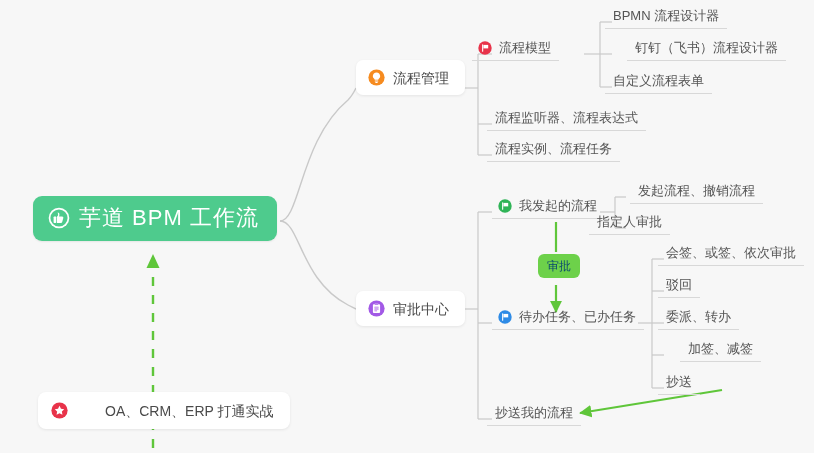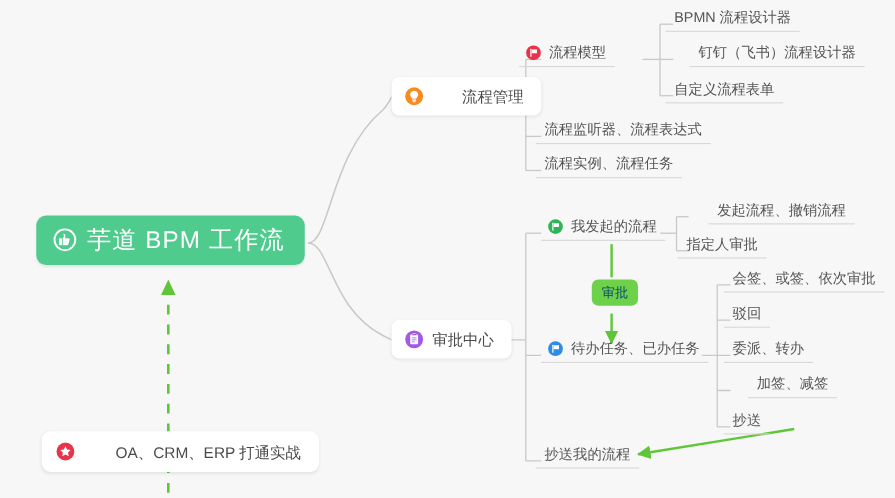--- a/index.html
+++ b/index.html
@@ -153,21 +153,21 @@
         <circle cx="11" cy="11" r="8.6" fill="#4ECB8D"></circle>
         <path d="M9.6 5.6 c1.5 0 2 1.3 1.8 2.4 l-0.3 1.5 h3.1 c0.85 0 1.3 0.75 1.1 1.5
                  l-1.1 4.1 c-0.16 0.6 -0.62 0.95 -1.25 0.95 H9.0 V9.6
                  c0.75 -0.5 1.05 -1.25 1.05 -2.2 c0 -0.5 -0.2 -0.85 -0.45 -1.8 z" fill="#ffffff"></path>
         <rect x="5.6" y="9.6" width="2.7" height="6.4" rx="0.7" fill="#ffffff"></rect>
       </svg>
     </span>
     <span class="root-label">芋道 BPM 工作流</span>
   </div>
 
-  <div class="branch-node" style="left:356px;top:70px;gap:27px;">
+  <div class="branch-node" style="left:356px;top:60px;">
     <span class="icon ic-branch">
       <svg viewBox="0 0 18 18">
         <circle cx="9" cy="9" r="8.6" fill="#F68B1F"></circle>
         <path d="M9 3.6 c-2.2 0 -3.9 1.7 -3.9 3.8 c0 1.45 0.8 2.3 1.45 3.0
                  c0.35 0.38 0.5 0.65 0.5 1.05 h3.9 c0 -0.4 0.15 -0.67 0.5 -1.05
                  c0.65 -0.7 1.45 -1.55 1.45 -3.0 c0 -2.1 -1.7 -3.8 -3.9 -3.8 z" fill="#ffffff"></path>
         <rect x="7.05" y="12.2" width="3.9" height="1.15" rx="0.55" fill="#ffffff"></rect>
         <rect x="7.6" y="13.8" width="2.8" height="1.0" rx="0.5" fill="#ffffff"></rect>
       </svg>
     </span>
@@ -221,24 +221,24 @@
     <span class="icon ic-leaf">
       <svg viewBox="0 0 14 14">
         <circle cx="7" cy="7" r="6.7" fill="#2FB457"></circle>
         <rect x="4.1" y="3.3" width="1.1" height="7.4" rx="0.5" fill="#ffffff"></rect>
         <path d="M5.4 3.9 h4.8 v3.5 h-4.8 z" fill="#ffffff"></path>
       </svg>
     </span>
     <span class="leaf-label">我发起的流程</span>
   </div>
 
-  <div class="leaf-node" style="left:644px;top:184px;">
+  <div class="leaf-node" style="left:630px;top:184px;">
     <span class="leaf-label">发起流程、撤销流程</span>
   </div>
-  <div class="leaf-node" style="left:616px;top:215px;">
+  <div class="leaf-node" style="left:589px;top:215px;">
     <span class="leaf-label">指定人审批</span>
   </div>
 
   <div class="leaf-node has-icon" style="left:492px;top:310px;">
     <span class="icon ic-leaf">
       <svg viewBox="0 0 14 14">
         <circle cx="7" cy="7" r="6.7" fill="#2E8BE6"></circle>
         <rect x="4.1" y="3.3" width="1.1" height="7.4" rx="0.5" fill="#ffffff"></rect>
         <path d="M5.4 3.9 h4.8 v3.5 h-4.8 z" fill="#ffffff"></path>
       </svg>

